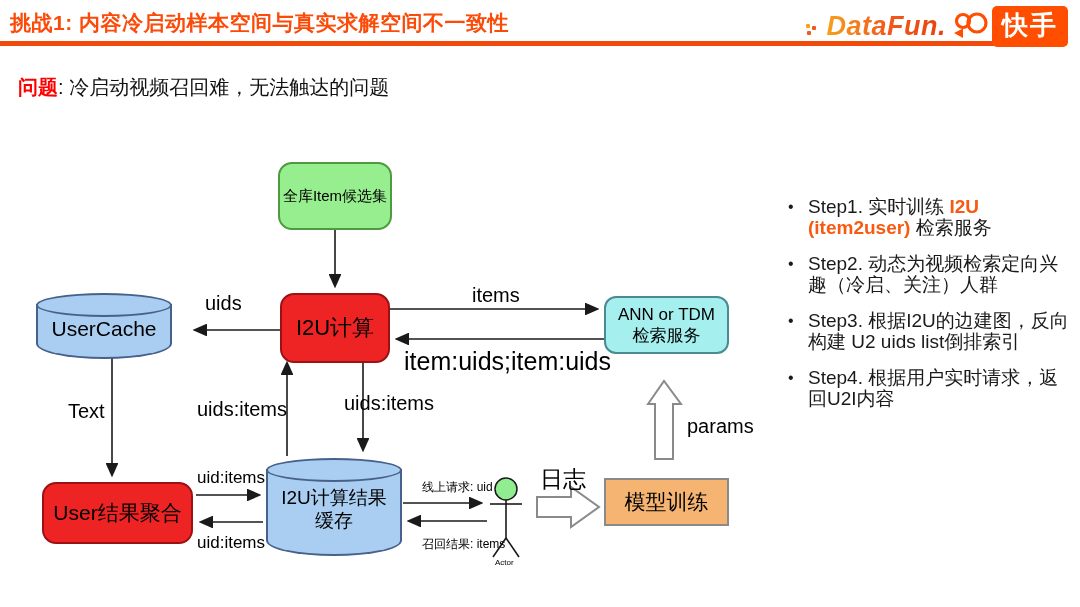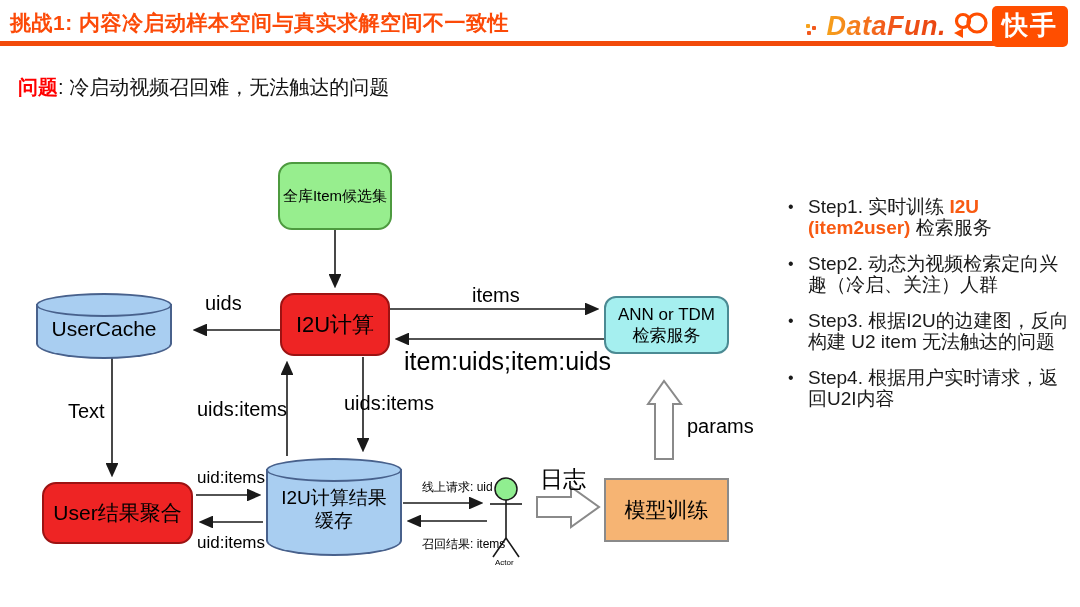--- a/index.html
+++ b/index.html
@@ -113,21 +113,21 @@
   <div class="node rounded n-green" style="left:278px;top:162px;width:114px;height:68px;font-size:15px;">
     <span>全库Item候选集</span>
   </div>
 
   <div class="cyl" style="left:36px;top:293px;width:136px;height:66px;">
     <div class="cyl-body"></div>
     <div class="cyl-top"></div>
     <div class="cyl-label" style="top:24px;font-size:21px;">UserCache</div>
   </div>
 
-  <div class="node rounded n-red" style="left:280px;top:293px;width:110px;height:63px;font-size:22px;">
+  <div class="node rounded n-red" style="left:280px;top:293px;width:110px;height:70px;font-size:22px;">
     <span>I2U计算</span>
   </div>
 
   <div class="node rounded n-red" style="left:42px;top:482px;width:151px;height:62px;font-size:21px;">
     <span>User结果聚合</span>
   </div>
 
   <div class="node n-cyan" style="left:604px;top:296px;width:125px;height:58px;font-size:17px;line-height:21px;border:2px solid var(--cyan-border);flex-direction:column;">
     <span>ANN or TDM</span>
     <span>检索服务</span>
@@ -135,38 +135,38 @@
 
   <div class="cyl" style="left:266px;top:458px;width:136px;height:98px;">
     <div class="cyl-body"></div>
     <div class="cyl-top"></div>
     <div class="cyl-label" style="top:28px;font-size:19px;line-height:23px;">
       <div>I2U计算结果</div>
       <div>缓存</div>
     </div>
   </div>
 
-  <div class="node n-orange" style="left:604px;top:478px;width:125px;height:64px;font-size:21px;">
+  <div class="node n-orange" style="left:604px;top:478px;width:125px;height:48px;font-size:21px;">
     <span>模型训练</span>
   </div>
 
   <div class="dlabel" style="left:205px;top:292px;font-size:20px;">uids</div>
   <div class="dlabel" style="left:472px;top:284px;font-size:20px;">items</div>
   <div class="dlabel" style="left:404px;top:347px;font-size:25px;">item:uids;item:uids</div>
   <div class="dlabel" style="left:197px;top:398px;font-size:20px;">uids:items</div>
   <div class="dlabel" style="left:344px;top:392px;font-size:20px;">uids:items</div>
   <div class="dlabel" style="left:68px;top:400px;font-size:20px;">Text</div>
   <div class="dlabel" style="left:197px;top:468px;font-size:17px;">uid:items</div>
   <div class="dlabel" style="left:197px;top:533px;font-size:17px;">uid:items</div>
   <div class="dlabel" style="left:422px;top:479px;font-size:12px;">线上请求: uid</div>
   <div class="dlabel" style="left:422px;top:536px;font-size:12px;">召回结果: items</div>
   <div class="dlabel" style="left:540px;top:464px;font-size:23px;">日志</div>
   <div class="dlabel" style="left:687px;top:415px;font-size:20px;">params</div>
   <div class="dlabel" style="left:495px;top:558px;font-size:8px;">Actor</div>
 
   <ul class="steps">
       <li><span class="bullet">•</span><span>Step1. 实时训练 </span><span class="hl">I2U (item2user)</span><span>  检索服务</span></li>
       <li><span class="bullet">•</span><span>Step2. 动态为视频检索定向兴趣（冷启、关注）人群</span></li>
-      <li><span class="bullet">•</span><span>Step3. 根据I2U的边建图，反向构建 U2 item 无法触达的问题</span></li>
+      <li><span class="bullet">•</span><span>Step3. 根据I2U的边建图，反向构建 U2 uids list倒排索引</span></li>
       <li><span class="bullet">•</span><span>Step4. 根据用户实时请求，返回U2I内容</span></li>
     </ul>
 
 </div>
 
 </body></html>

